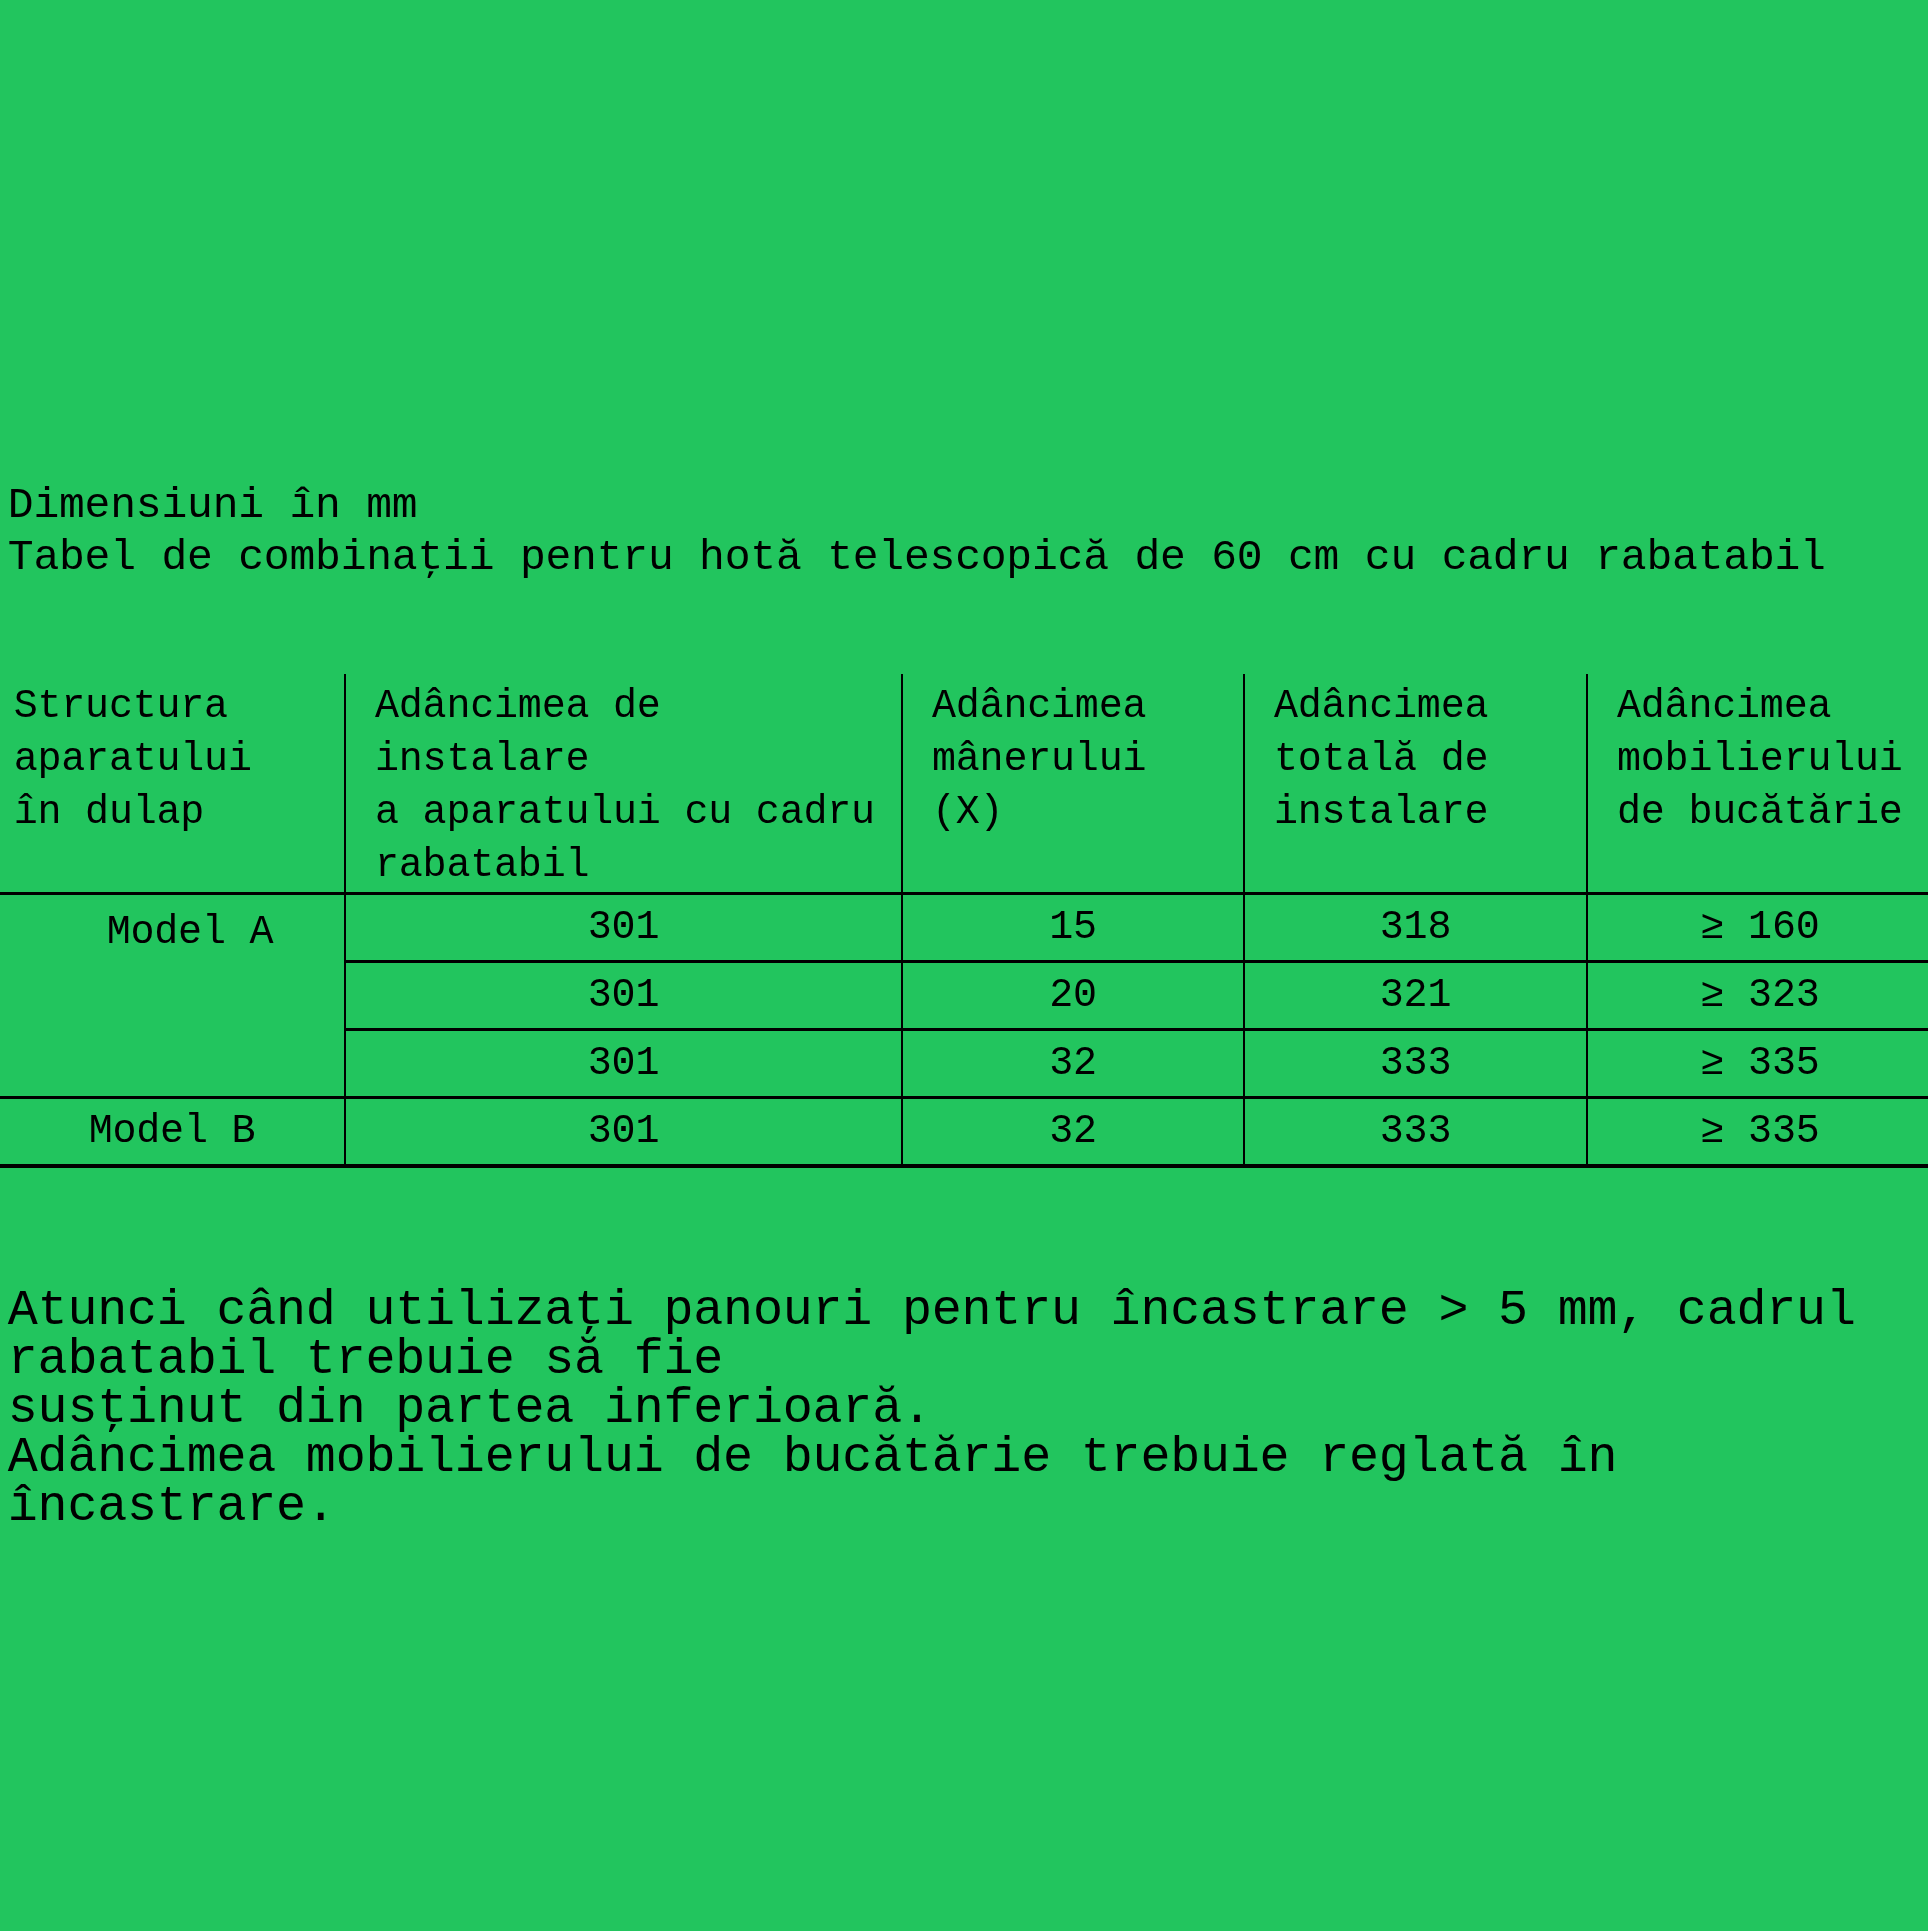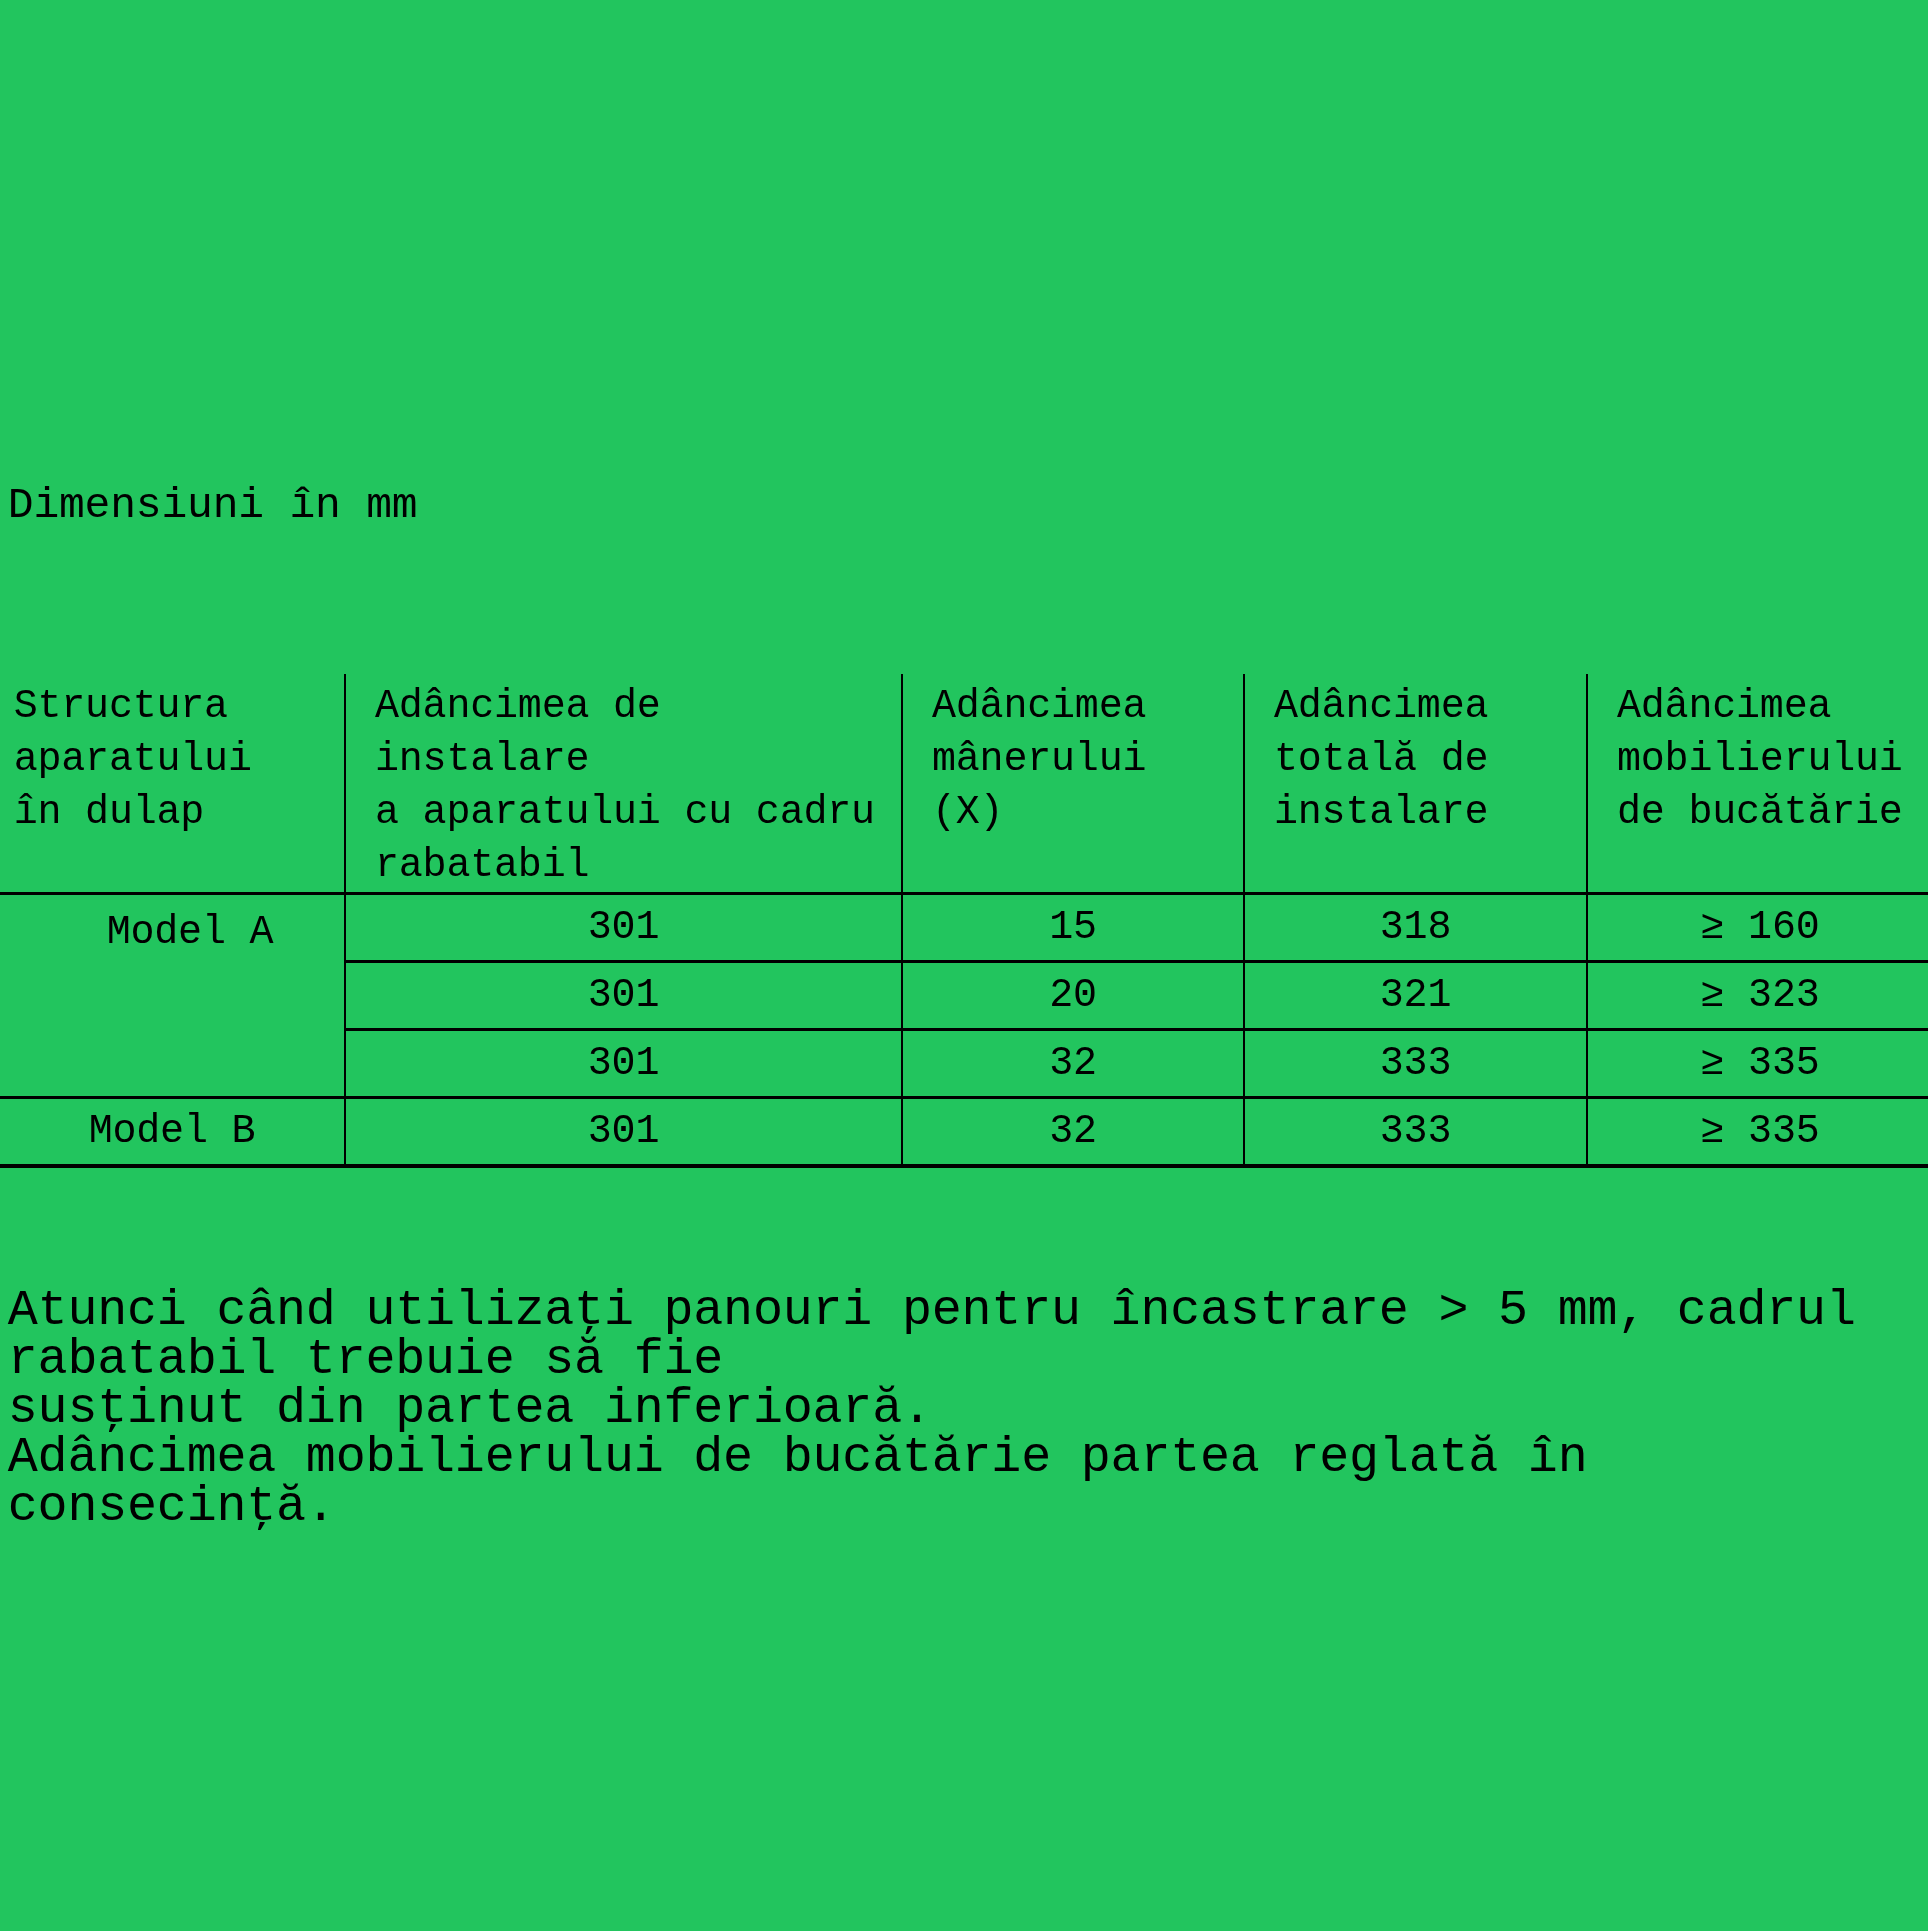--- a/index.html
+++ b/index.html
@@ -99,20 +99,21 @@
     white-space: pre-line;
   }
 </style>
 </head>
 <body>
 
 <div class="page">
 
   <div class="title-block">
     <div>Dimensiuni în mm</div>
+    <div>Tabel de combinaţii pentru hotă telescopică de 60 cm cu cadru rabatabil</div>
   </div>
 
   <table class="comb-table">
     <colgroup>
       <col style="width:345px">
       <col style="width:557px">
       <col style="width:342px">
       <col style="width:343px">
       <col style="width:345px">
     </colgroup>
@@ -160,17 +161,17 @@
         <td class="v-rule">32</td>
         <td class="v-rule">333</td>
         <td class="v-rule">≥ 335</td>
       </tr>
     </tbody>
   </table>
 
   <div class="notes-block">
     <p>Atunci când utilizaţi panouri pentru încastrare &gt; 5 mm, cadrul rabatabil trebuie să fie
 susţinut din partea inferioară.</p>
-    <p>Adâncimea mobilierului de bucătărie partea reglată în consecinţă.</p>
+    <p>Adâncimea mobilierului de bucătărie trebuie reglată în încastrare.</p>
   </div>
 
 </div>
 
 
 </body></html>

